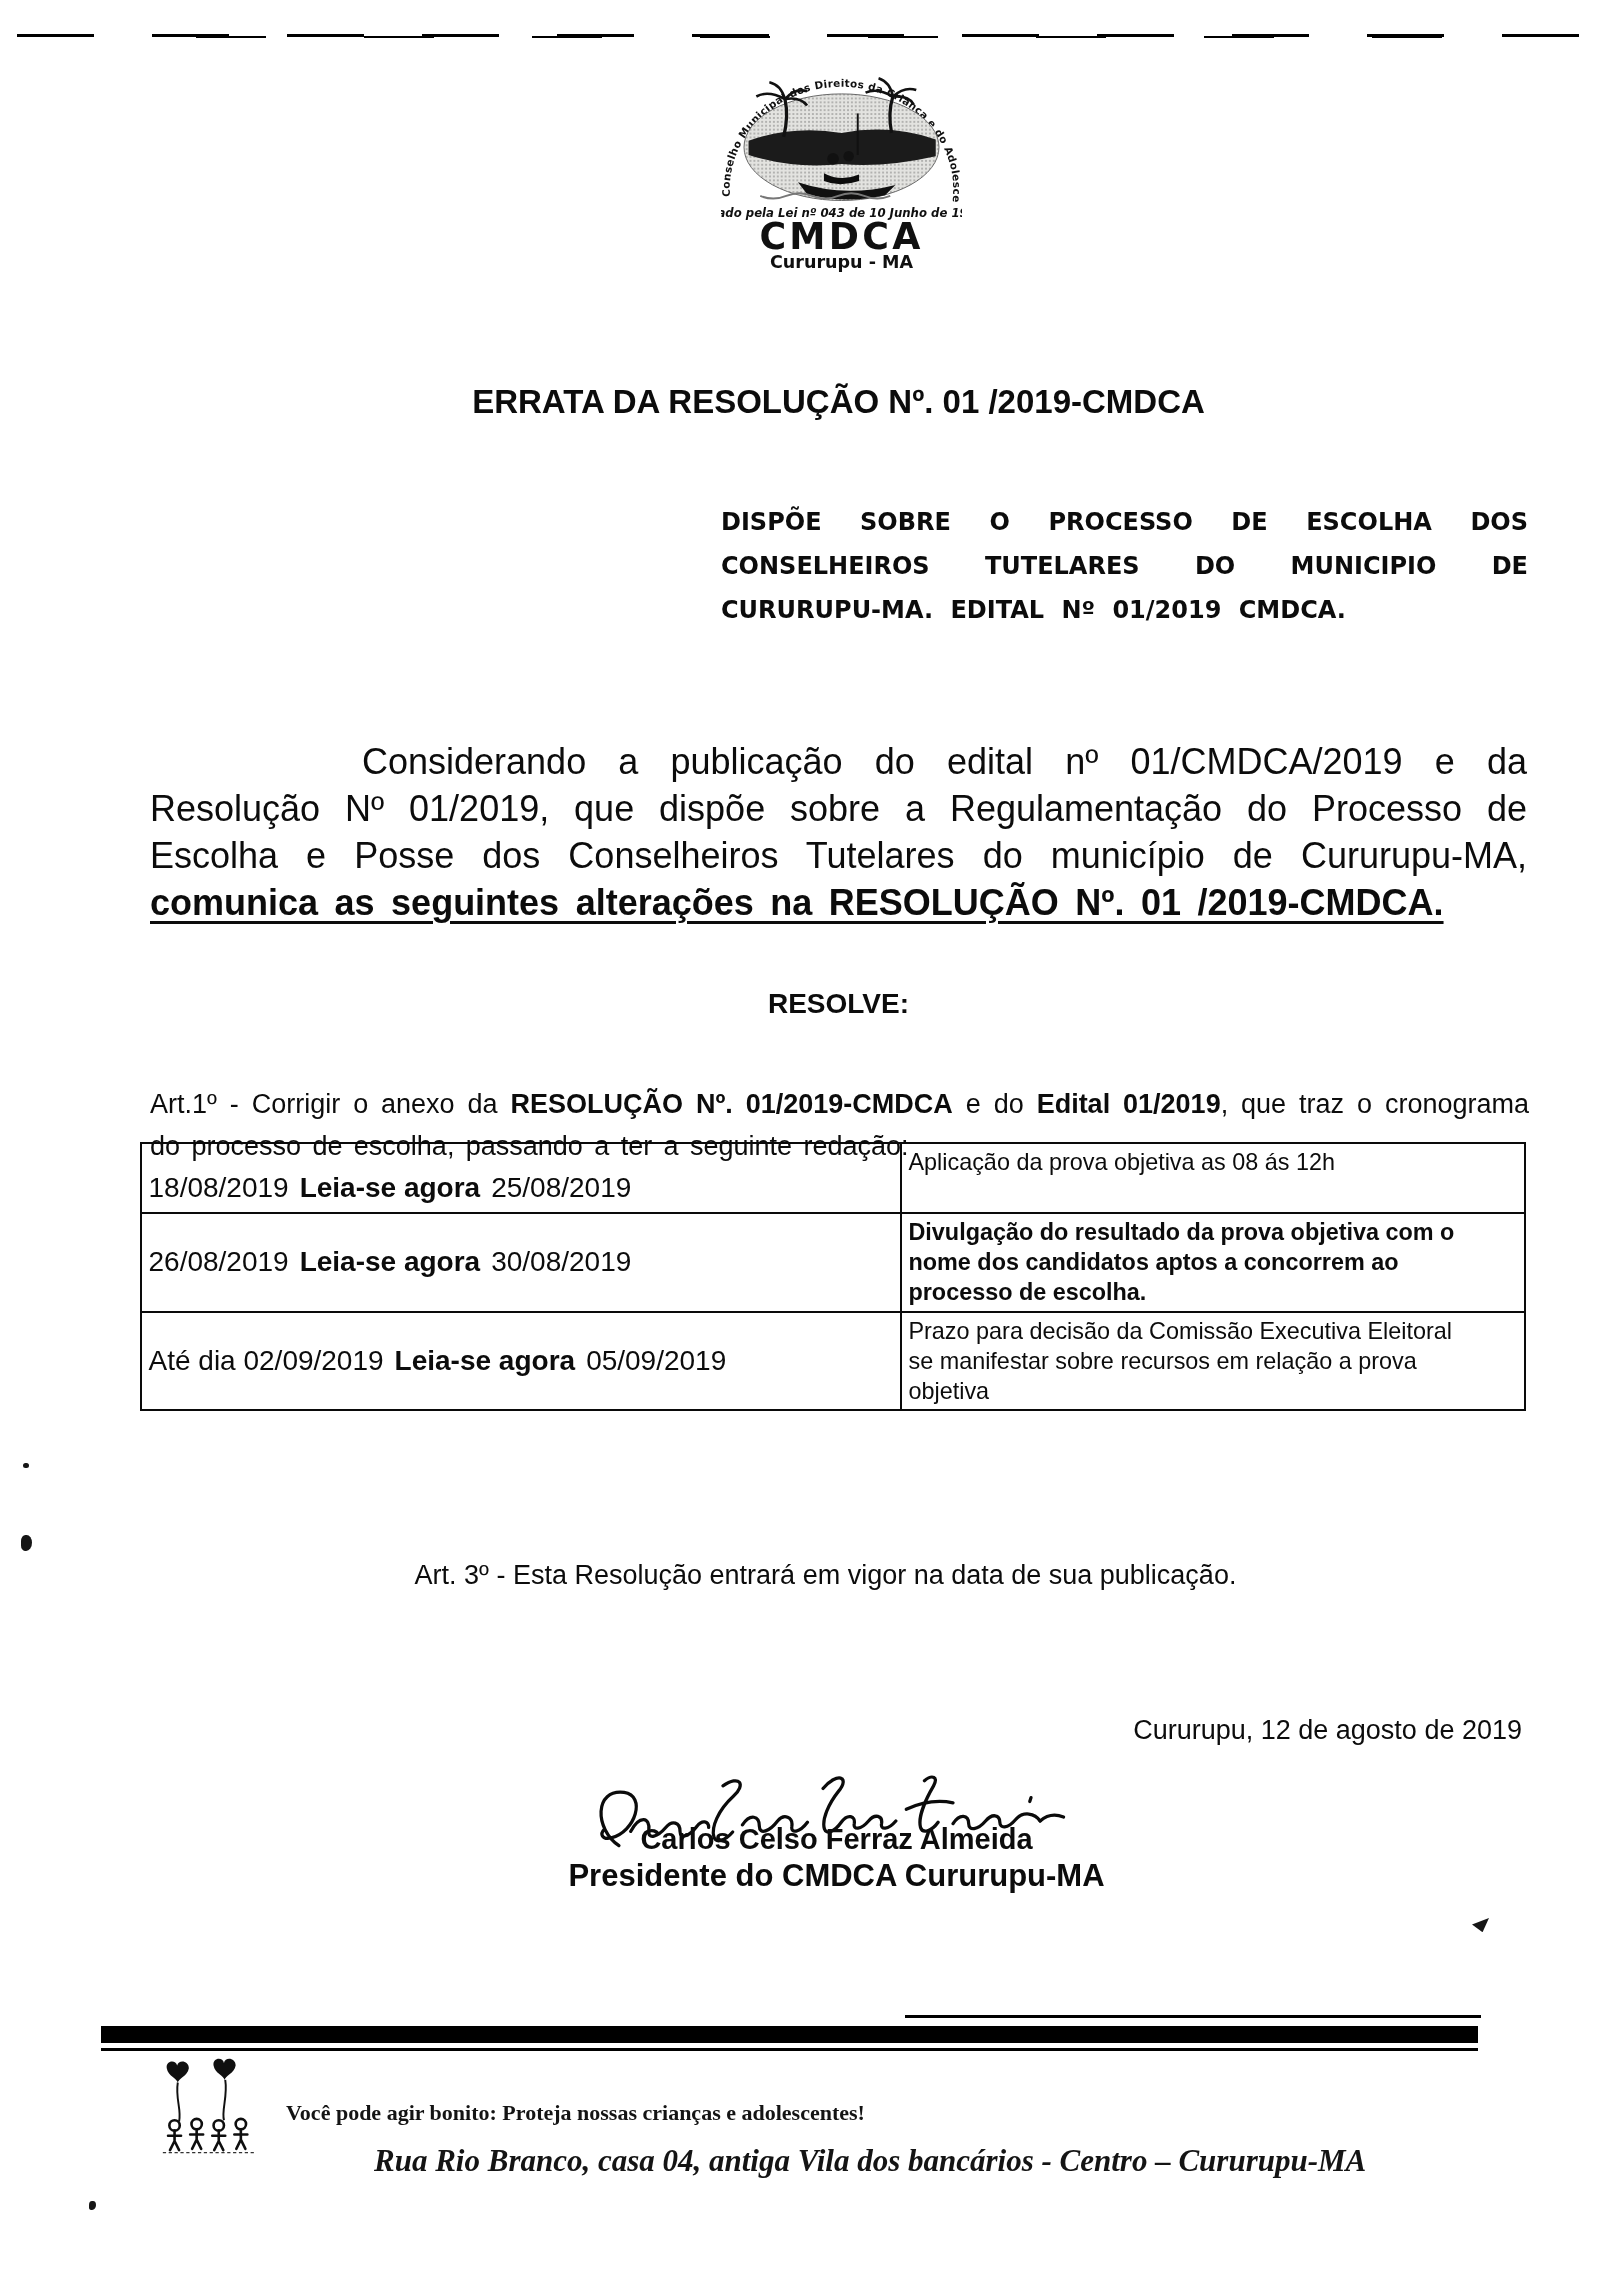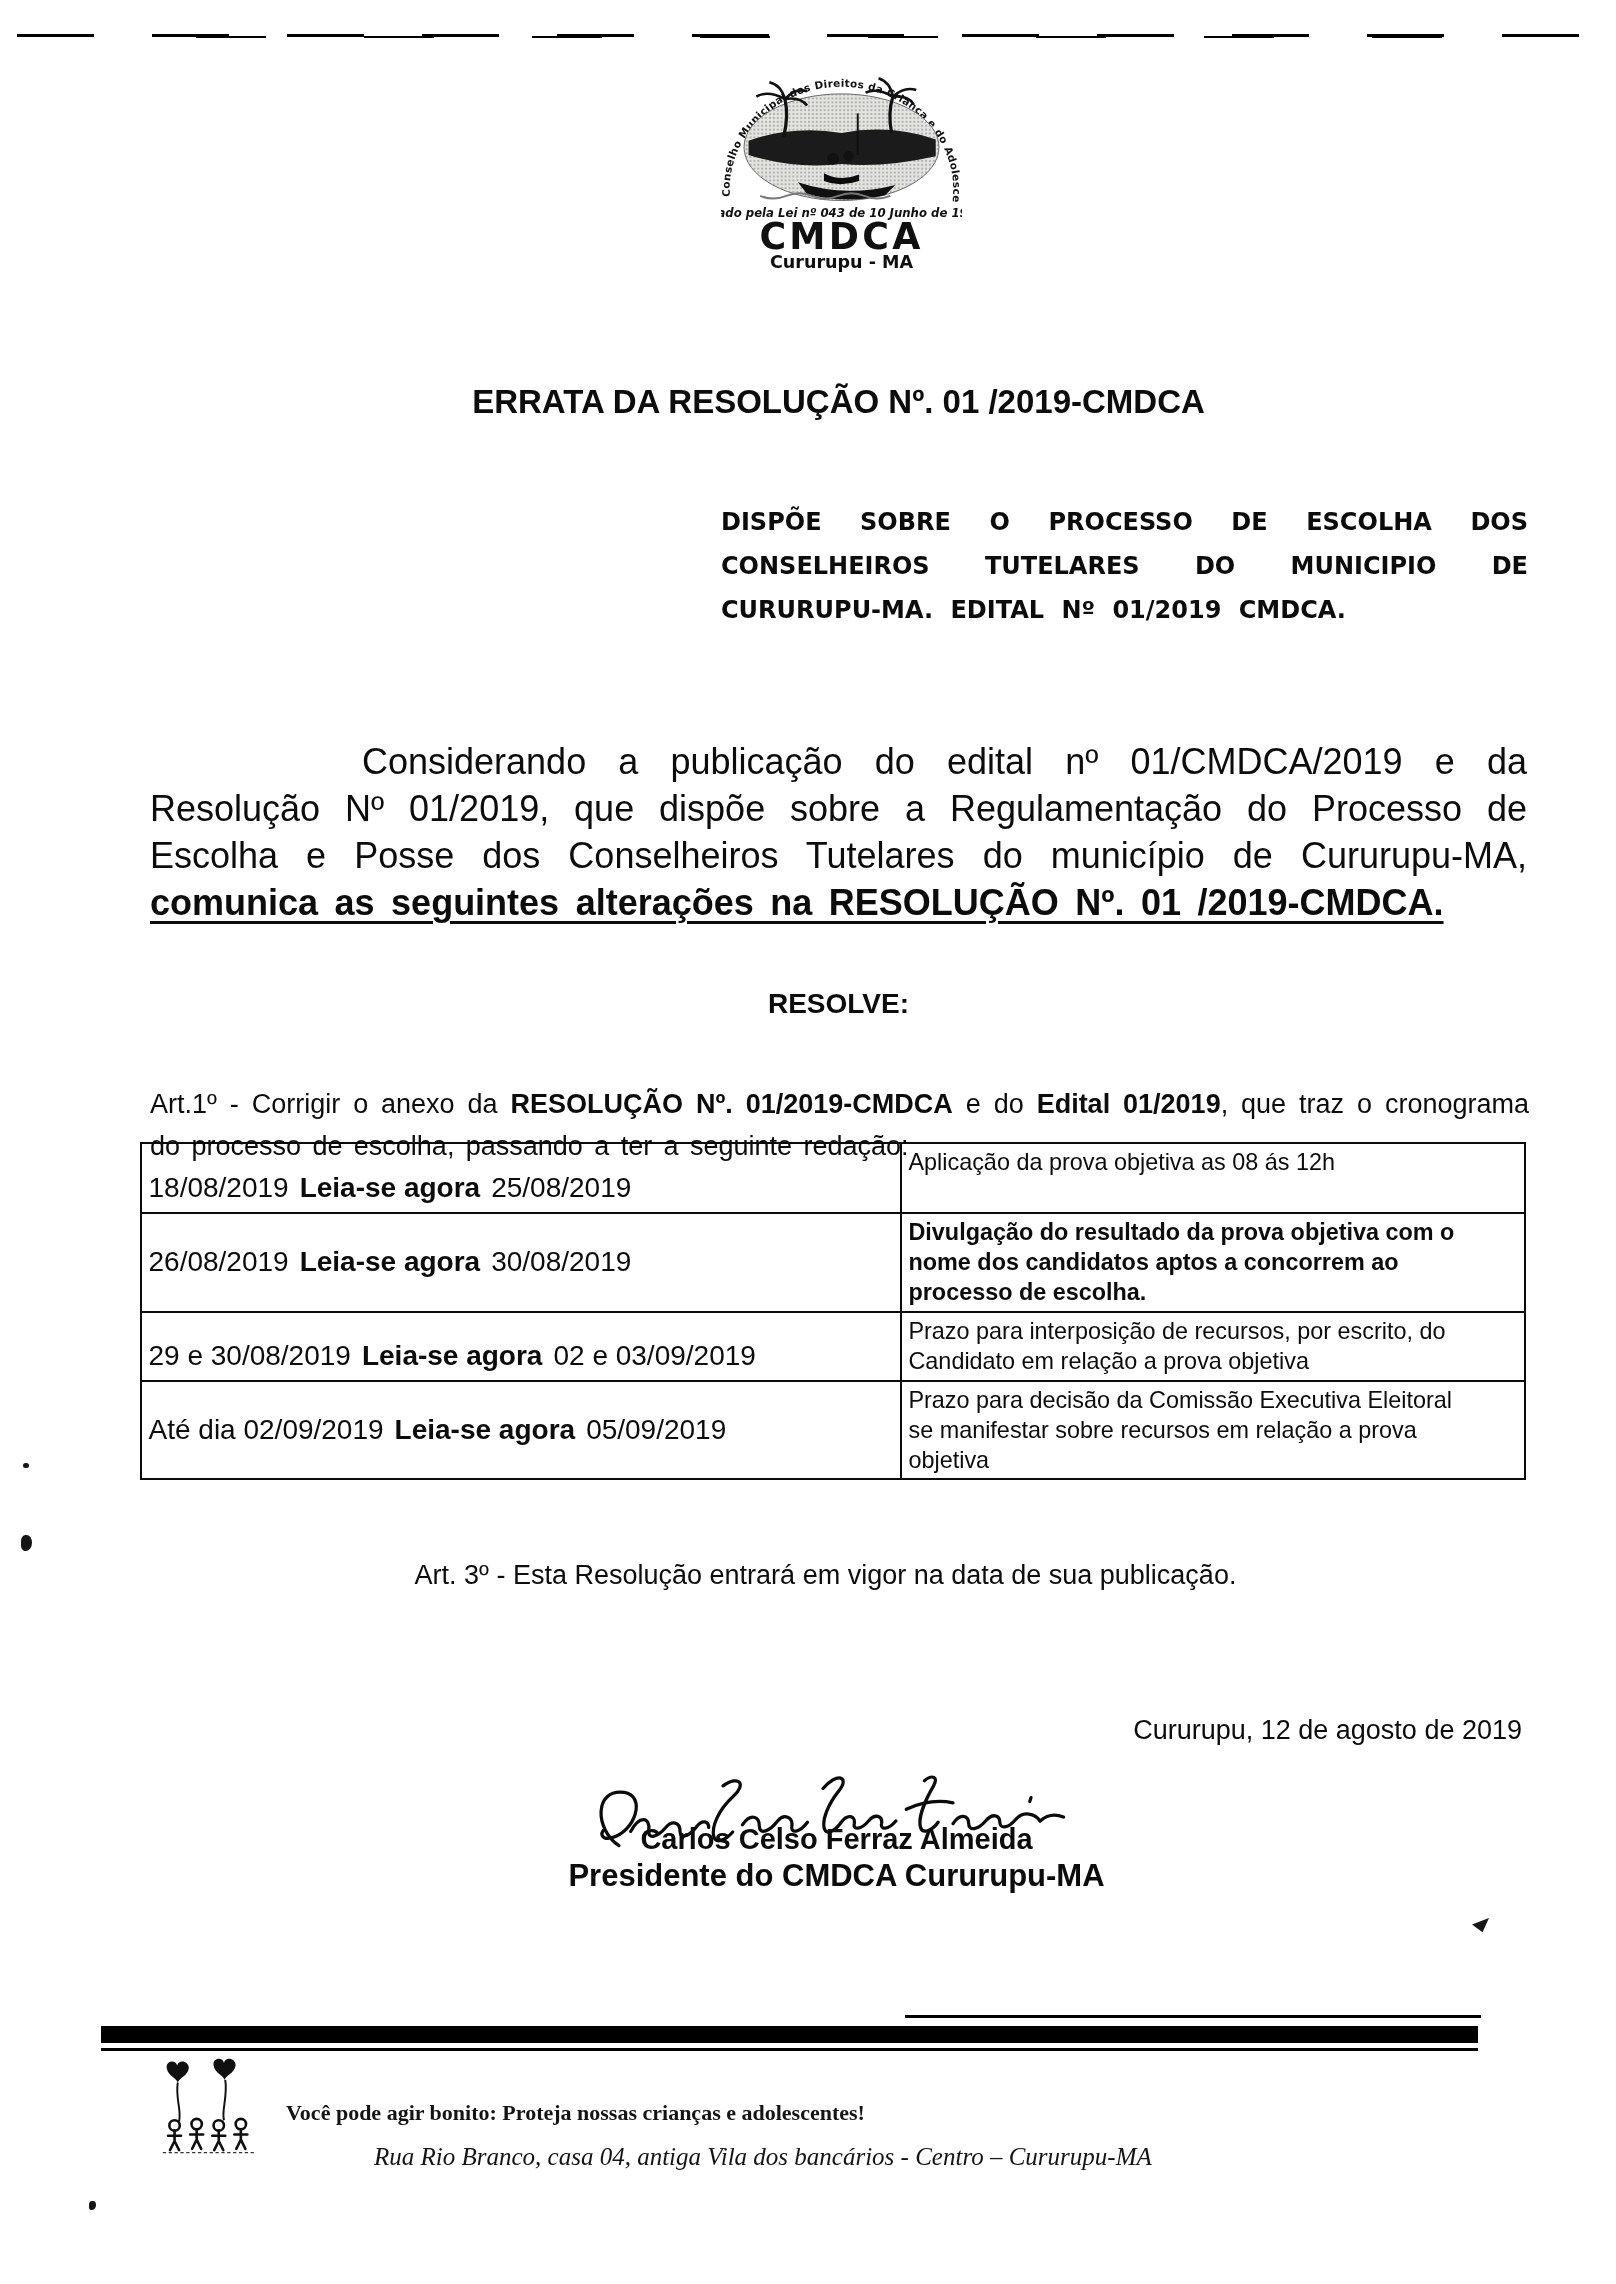--- a/index.html
+++ b/index.html
@@ -105,22 +105,22 @@
   .f-thin-right{position:absolute;top:2015px;left:905px;width:576px;height:2.6px;background:#000;}
   .f-bar{position:absolute;top:2026px;left:101px;width:1377px;height:17px;background:#000;}
   .f-underbar{position:absolute;top:2048px;left:101px;width:1377px;height:3.3px;background:#000;}
   .kids{position:absolute;top:2050px;left:160px;}
   .f-slogan{
     position:absolute;top:2100px;left:286px;
     font-family:"Liberation Serif",serif;font-weight:bold;font-size:22px;color:#141414;
   }
   .f-address{
     position:absolute;top:2143px;left:374px;
-    font-family:"Liberation Serif",serif;font-weight:normal;font-style:italic;
-    font-size:25px;color:#141414;
+    font-family:"Liberation Serif",serif;font-weight:bold;font-style:italic;
+    font-size:31px;color:#141414;
   }
 </style>
 </head>
 <body>
 
 <div class="page">
 
   <div class="top-dashes"></div>
   <div class="top-dashes2"></div>
   <div class="speck sp1"></div>
@@ -175,26 +175,20 @@
         <td class="rc">
           <div>Aplicação da prova objetiva as 08 ás 12h</div>
         </td>
       </tr>
       <tr class="r2">
         <td class="lc vm"><span>26/08/2019</span><span class="b">Leia-se agora</span><span>30/08/2019</span></td>
         <td class="rc">
           <div class="w850">Divulgação do resultado da prova objetiva com o nome dos candidatos aptos a concorrem ao processo de escolha.</div>
         </td>
       </tr>
-      <tr class="r3">
-        <td class="lc"><span>29 e 30/08/2019</span><span class="b">Leia-se agora</span><span>02 e 03/09/2019</span></td>
-        <td class="rc">
-          <div>Prazo para interposição de recursos, por escrito, do Candidato em relação a prova objetiva</div>
-        </td>
-      </tr>
       <tr class="r4">
         <td class="lc vm"><span>Até dia 02/09/2019</span><span class="b">Leia-se agora</span><span>05/09/2019</span></td>
         <td class="rc">
           <div class="w870">Prazo para decisão da Comissão Executiva Eleitoral se manifestar sobre recursos em relação a prova objetiva</div>
         </td>
       </tr>
     </tbody>
   </table>
 
   <div class="art3">Art. 3º - Esta Resolução entrará em vigor na data de sua publicação.</div>

